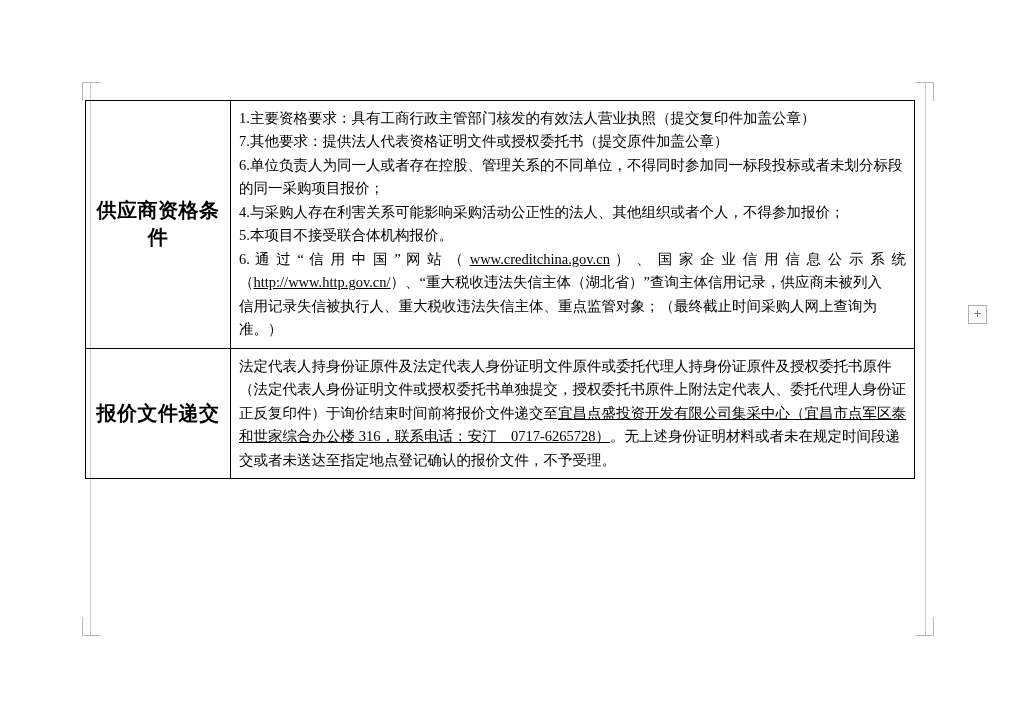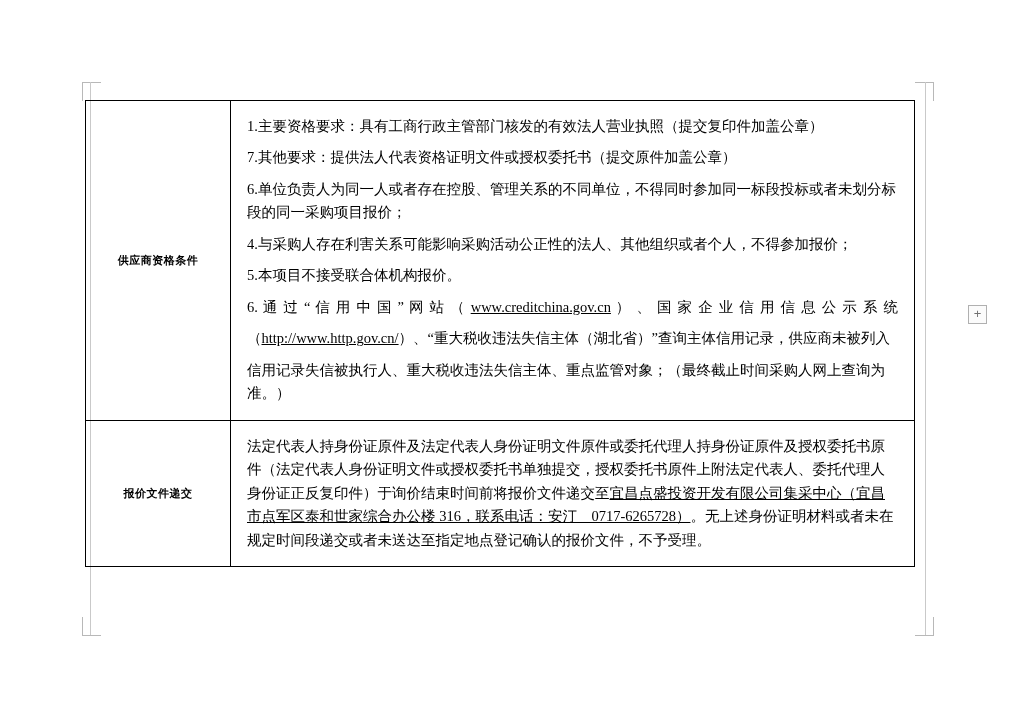--- a/index.html
+++ b/index.html
@@ -55,31 +55,31 @@
   }
   table.doc td {
     border: 1px solid #000000;
     vertical-align: middle;
     padding: 6px 8px;
   }
   td.label {
     width: 128px;
     text-align: center;
     font-weight: bold;
-    font-size: 11px;
+    font-size: 20px;
     font-family: "Liberation Serif", serif;
     letter-spacing: 0.5px;
   }
   td.content {
     font-size: 14.5px;
     line-height: 1.62;
     text-align: left;
   }
   td.content p {
-    margin: 8px;
+    margin: 0;
     padding: 0;
   }
   .justify-spread {
     text-align: justify;
     text-align-last: justify;
   }
   .u {
     text-decoration: underline;
   }
 

